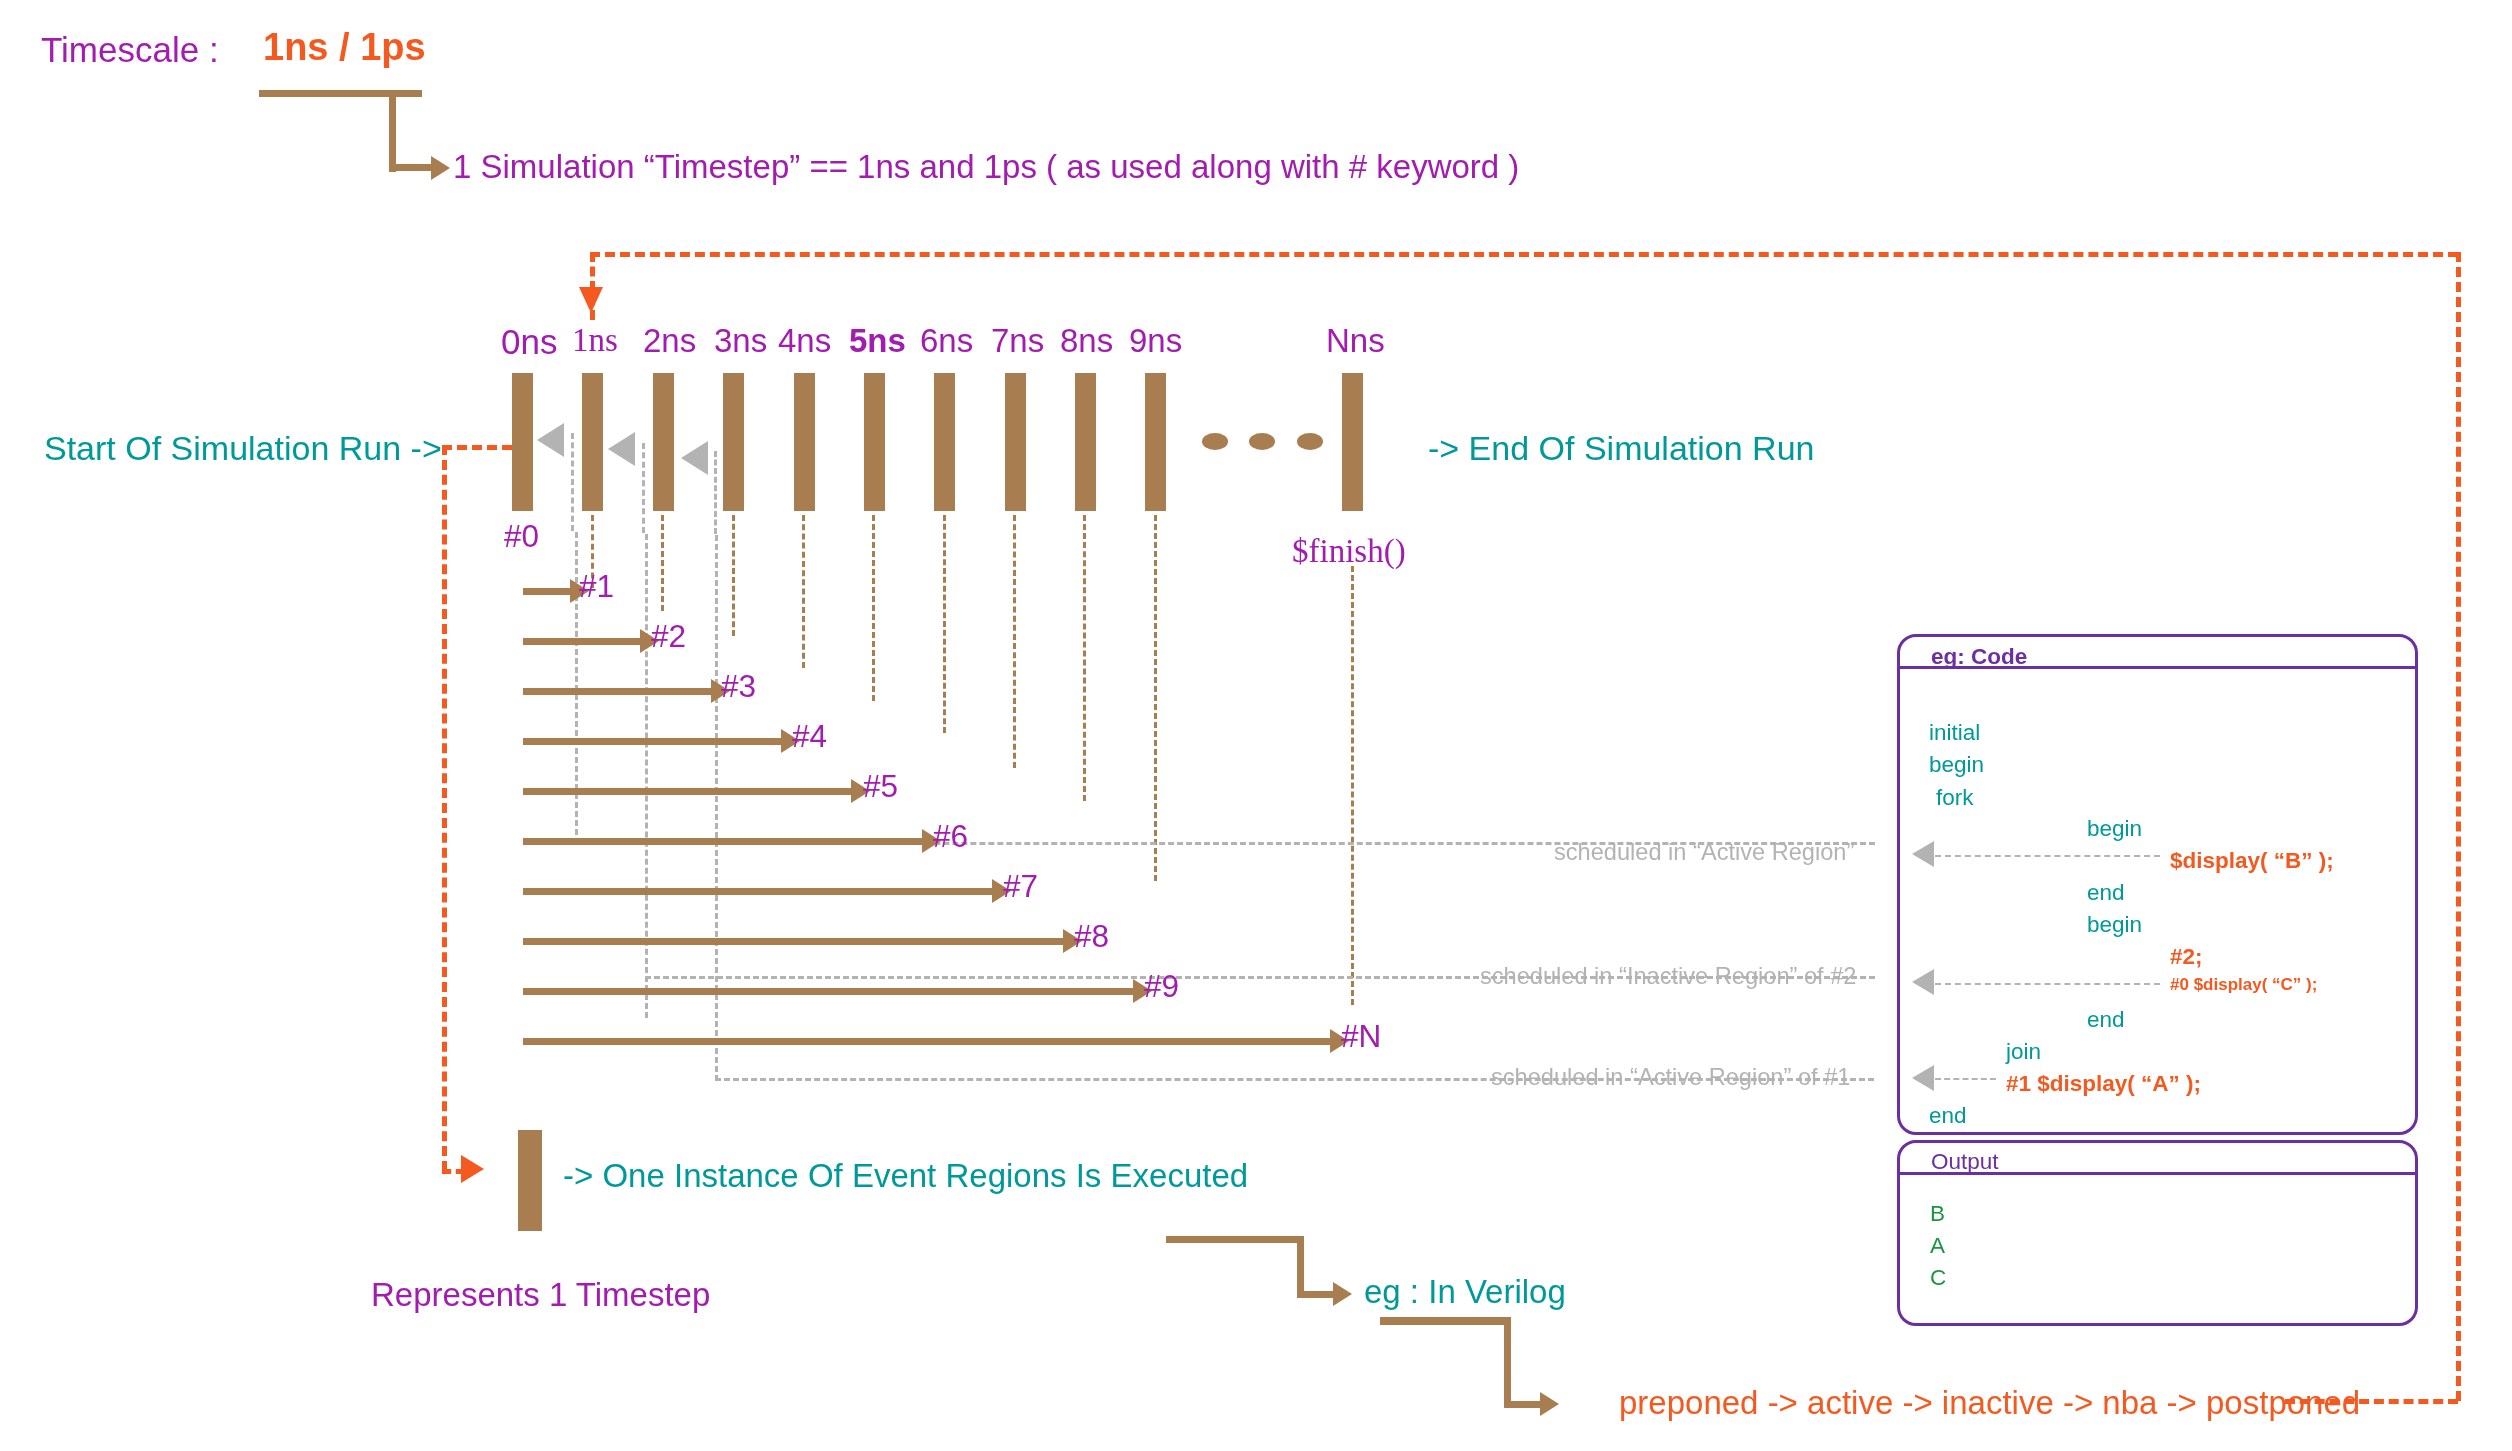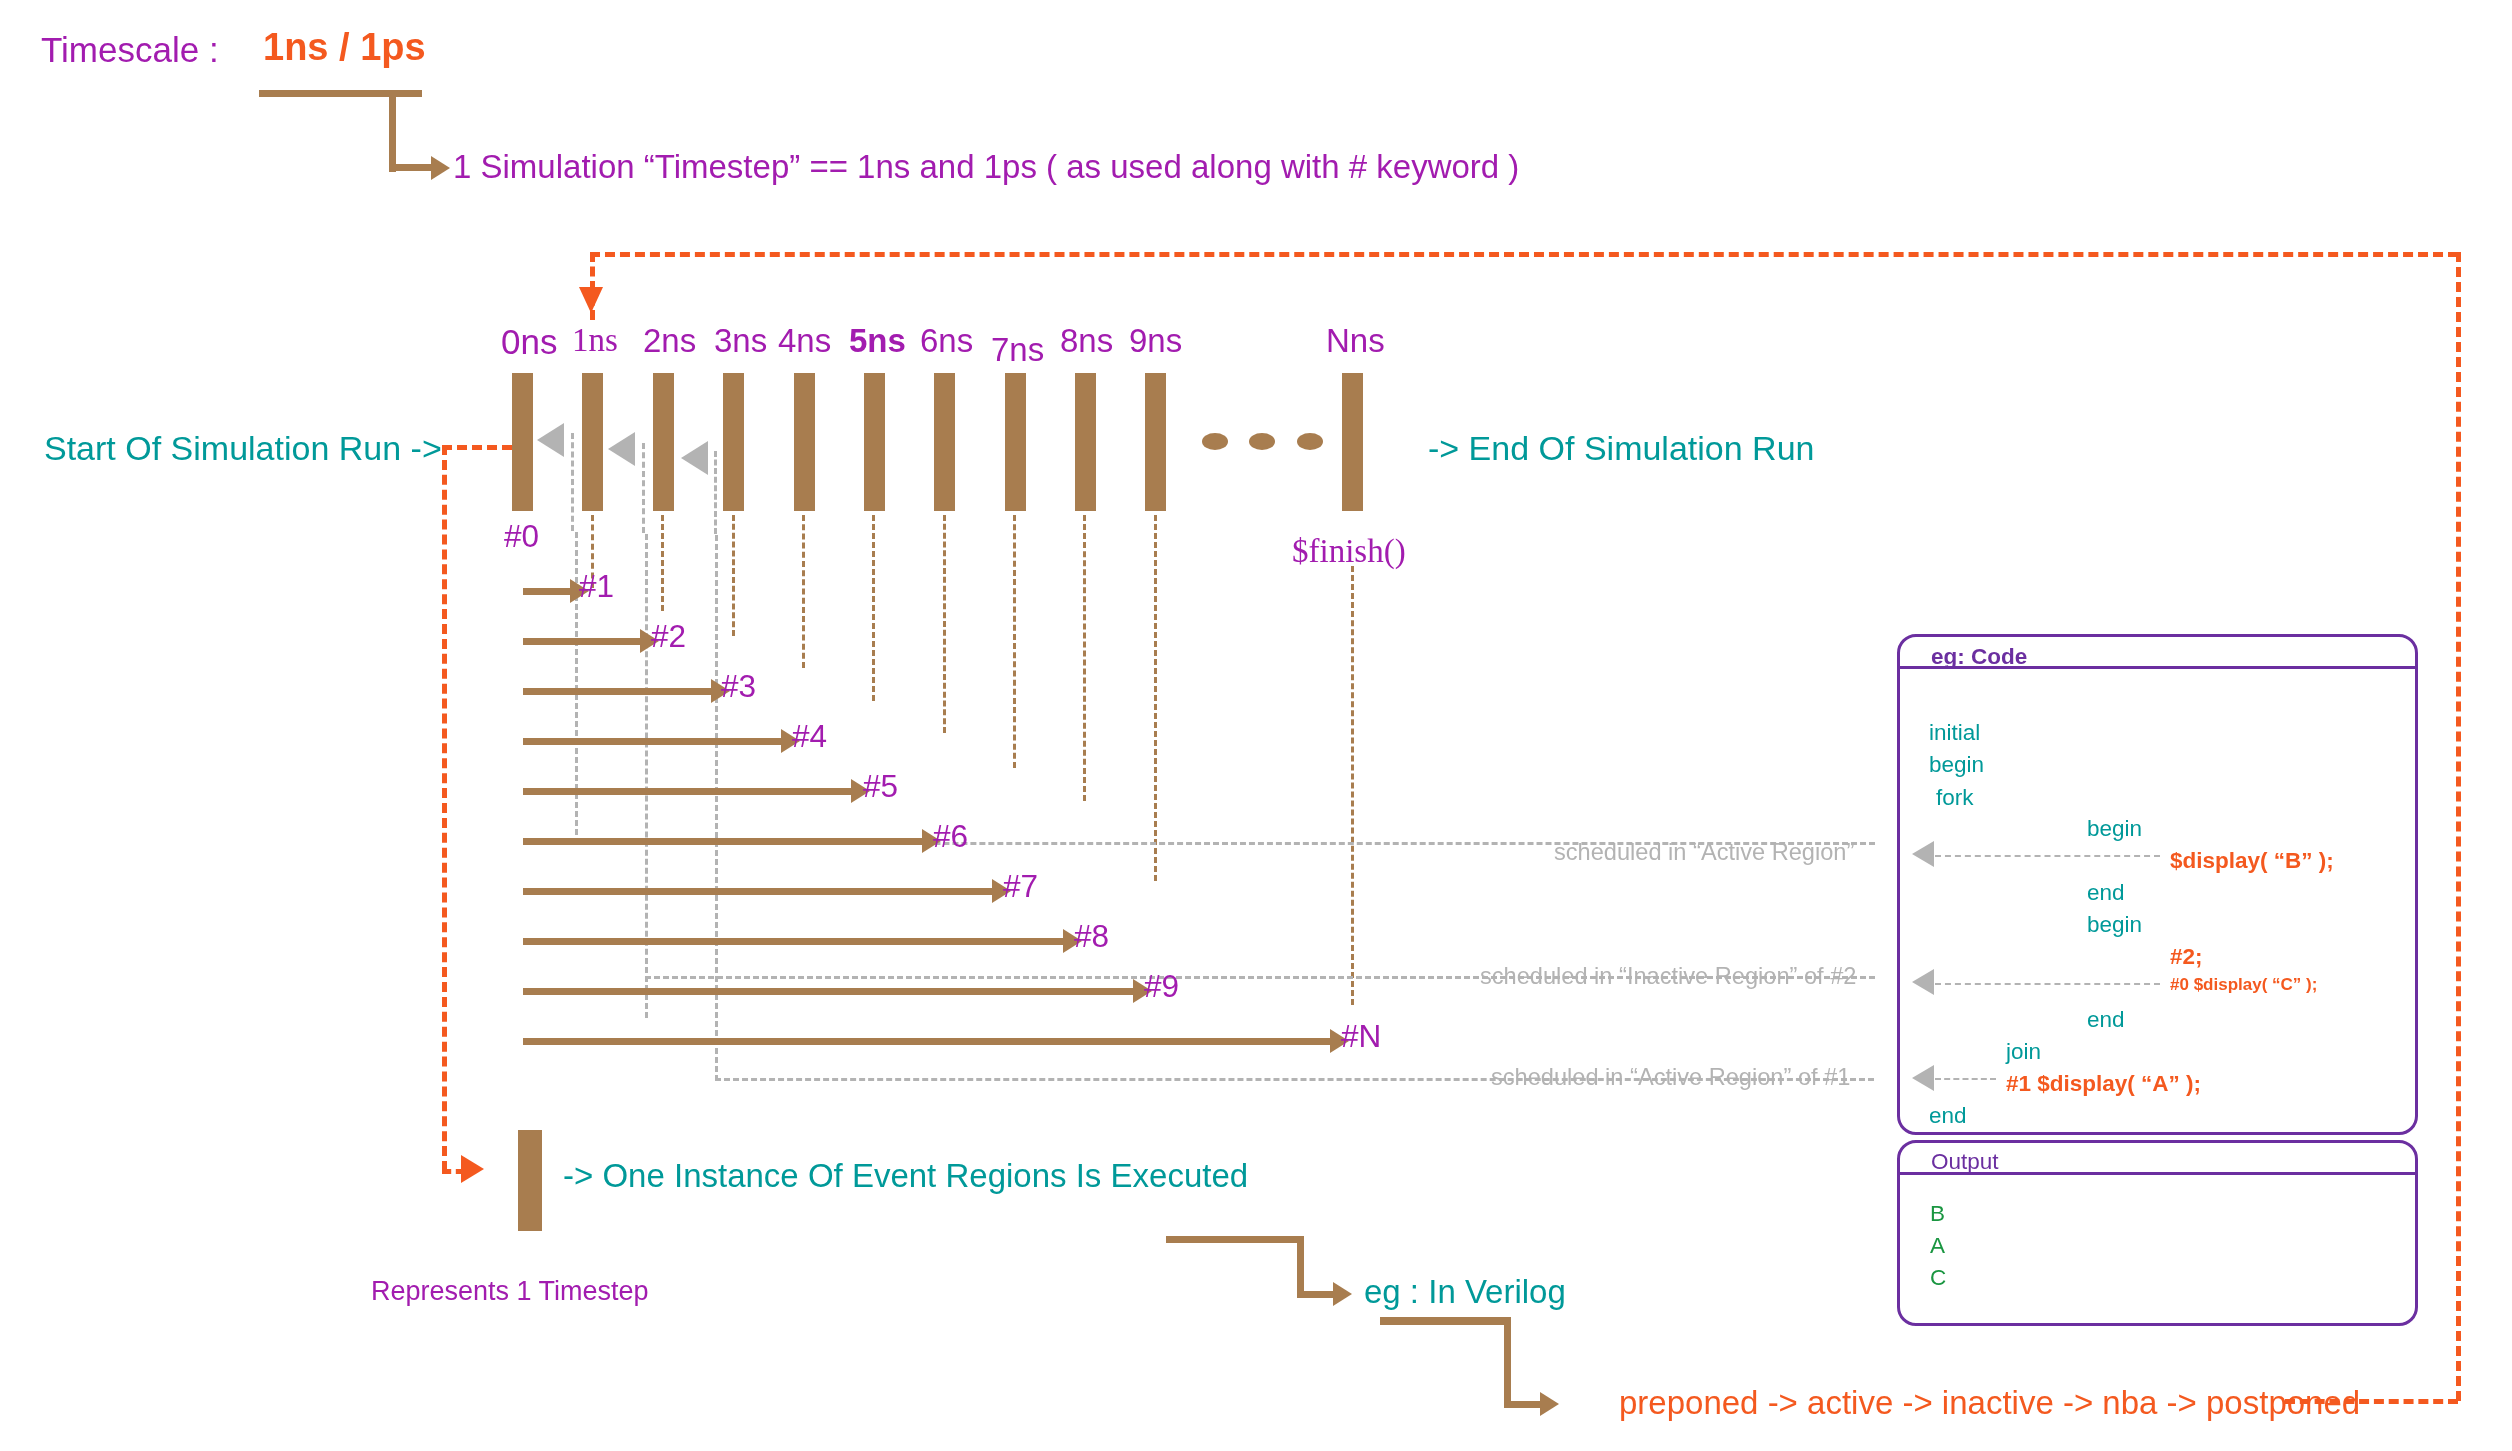--- a/index.html
+++ b/index.html
@@ -82,21 +82,21 @@
 <div class="arrowhead-r-red" style="left:461px;top:1155px;"></div>
 
 <div>
   <div class="abs txt c-brown" style="left:501px;top:324px;font-size:35px;">0ns</div>
   <div class="abs txt c-brown" style="left:572px;top:324px;font-size:33px;font-family:Liberation Serif, serif;">1ns</div>
   <div class="abs txt c-brown" style="left:643px;top:324px;font-size:33px;">2ns</div>
   <div class="abs txt c-brown" style="left:714px;top:324px;font-size:33px;">3ns</div>
   <div class="abs txt c-brown" style="left:778px;top:324px;font-size:33px;">4ns</div>
   <div class="abs txt c-brown" style="left:849px;top:324px;font-size:33px;font-weight:bold;">5ns</div>
   <div class="abs txt c-brown" style="left:920px;top:324px;font-size:33px;">6ns</div>
-  <div class="abs txt c-brown" style="left:991px;top:324px;font-size:33px;margin-top:9px;">7ns</div>
+  <div class="abs txt c-brown" style="left:991px;top:324px;font-size:33px;">7ns</div>
   <div class="abs txt c-brown" style="left:1060px;top:324px;font-size:33px;">8ns</div>
   <div class="abs txt c-brown" style="left:1129px;top:324px;font-size:33px;">9ns</div>
   <div class="abs txt c-brown" style="left:1326px;top:324px;font-size:33px;">Nns</div>
 </div>
 
 <div>
   <div class="tsbar" style="left:512px;top:373px;width:21.4px;height:138px;"></div>
   <div class="tsbar" style="left:582px;top:373px;width:21.4px;height:138px;"></div>
   <div class="tsbar" style="left:653px;top:373px;width:21.4px;height:138px;"></div>
   <div class="tsbar" style="left:723px;top:373px;width:21.4px;height:138px;"></div>
@@ -191,21 +191,21 @@
   <div class="abs txt c-brown" style="left:1144px;top:971px;font-size:31.5px;">#9</div>
 
   <div class="arrowline" style="left:523px;top:1038px;width:808px;"></div>
   <div class="arrowhead-r" style="left:1330px;top:1029px;"></div>
   <div class="abs txt c-brown" style="left:1341px;top:1021px;font-size:31.5px;">#N</div>
 
 </div>
 
 <div class="tsbar" style="left:518px;top:1130px;width:23.6px;height:101px;"></div>
 <div class="abs txt c-teal" style="left:563px;top:1159px;font-size:33px;">-&gt; One Instance Of Event Regions Is Executed</div>
-<div class="abs txt c-brown" style="left:371px;top:1278px;font-size:27px;">Represents 1 Timestep</div>
+<div class="abs txt c-brown" style="left:371px;top:1278px;font-size:33px;">Represents 1 Timestep</div>
 
 <div class="abs" style="left:1166px;top:1236px;width:138px;height:7.3px;background:#a87d4f;"></div>
 <div class="abs" style="left:1297px;top:1236px;width:7.3px;height:62px;background:#a87d4f;"></div>
 <div class="abs" style="left:1297px;top:1291px;width:41px;height:7.3px;background:#a87d4f;"></div>
 <div class="arrowhead-r" style="left:1333px;top:1282px;"></div>
 
 <div class="abs txt c-teal" style="left:1364px;top:1275px;font-size:33px;">eg : In Verilog</div>
 
 <div class="abs" style="left:1380px;top:1317px;width:131px;height:8.4px;background:#a87d4f;"></div>
 <div class="abs" style="left:1504px;top:1317px;width:7.3px;height:91px;background:#a87d4f;"></div>

